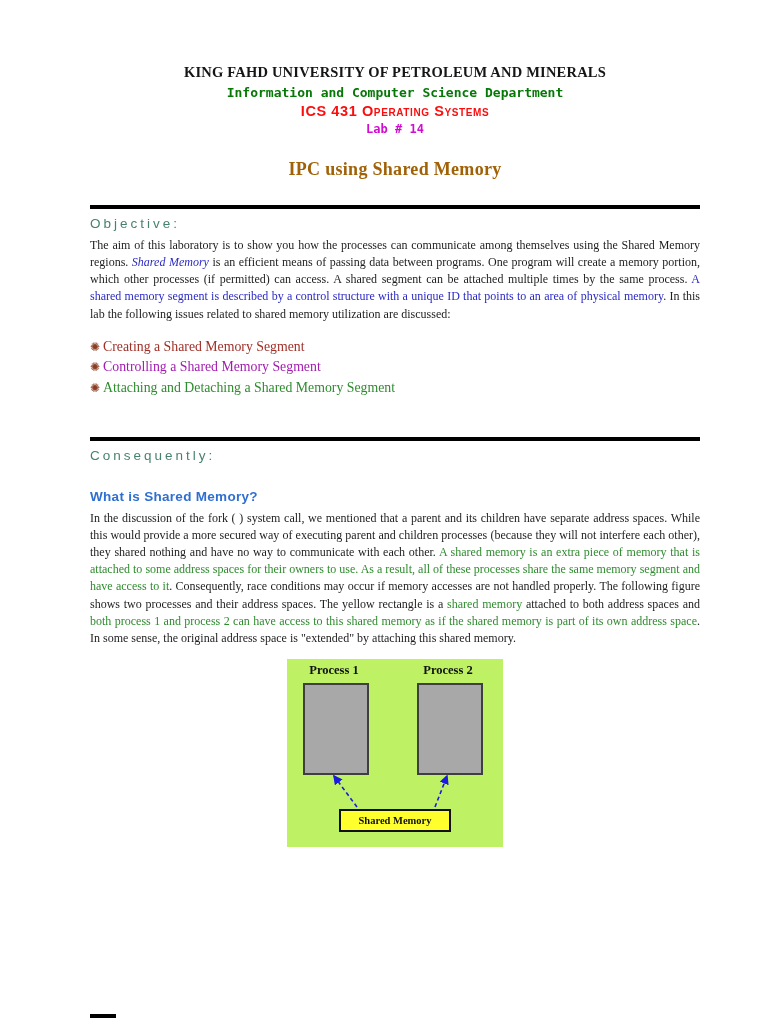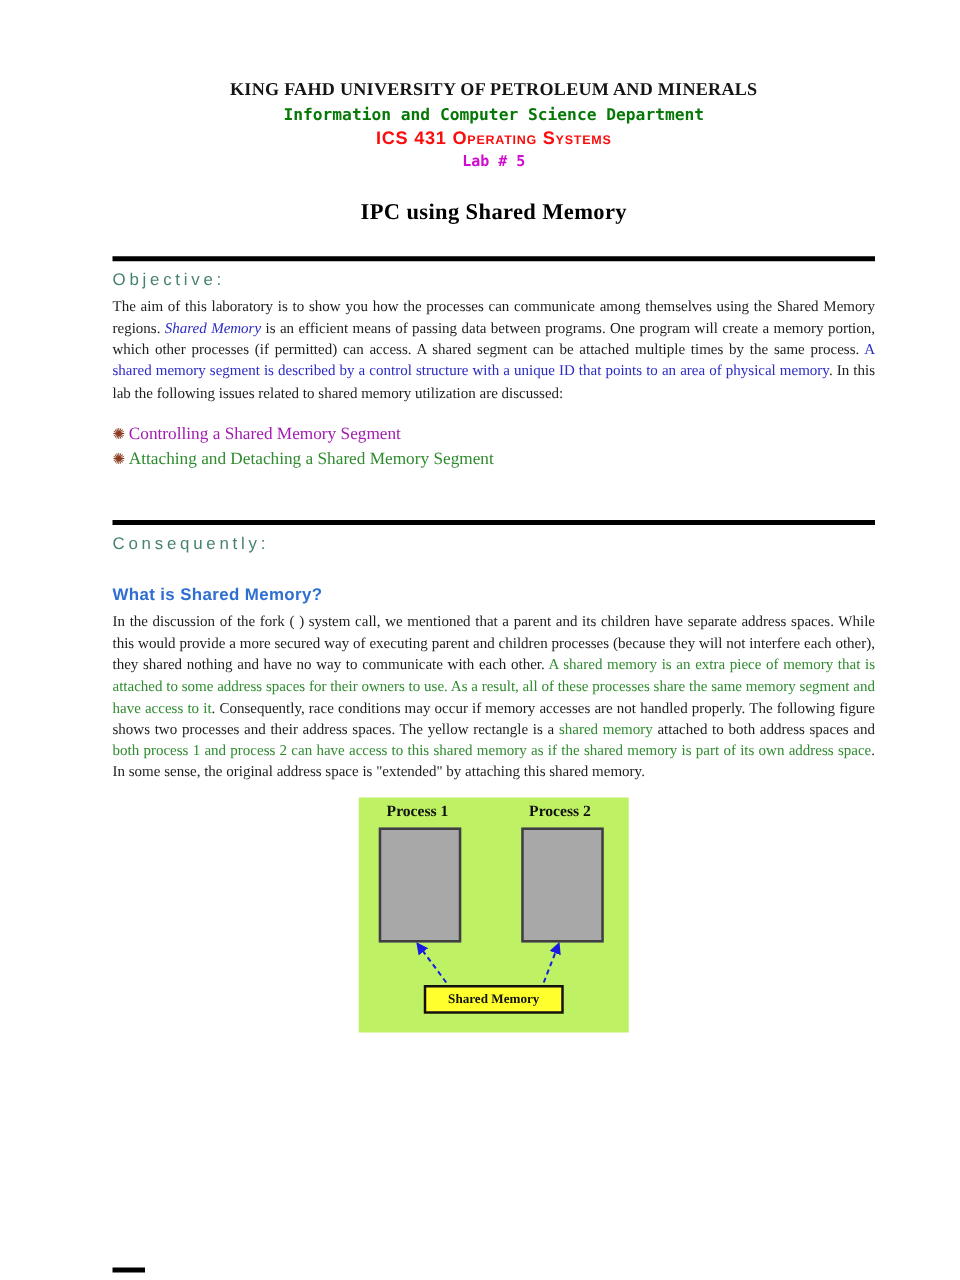--- a/index.html
+++ b/index.html
@@ -14,21 +14,21 @@
     background: #ffffff;
     overflow: hidden;
   }
   .content { padding: 64px 68px 0 90px; }
   .center { text-align: center; }
 
   .hdr-univ { font-size: 14.5px; font-weight: bold; color: #151515; letter-spacing: 0.2px; }
   .hdr-dept { margin-top: 4px; font-family: "DejaVu Sans Mono", monospace; font-weight: bold; font-size: 13px; color: #067806; }
   .hdr-course { margin-top: 3px; font-family: "Liberation Sans", sans-serif; font-weight: bold; font-size: 14.5px; color: #fb0d0d; font-variant: small-caps; letter-spacing: 0.6px; }
   .hdr-lab { margin-top: 3px; font-family: "DejaVu Sans Mono", monospace; font-weight: bold; font-size: 12px; color: #cf0ccf; }
-  .doc-title { margin-top: 23px; font-size: 18px; font-weight: bold; color: #000000; letter-spacing: 0.3px; }
+  .doc-title { margin-top: 23px; font-size: 18px; font-weight: bold; color: #a16207; letter-spacing: 0.3px; }
 
   .rule { height: 4px; background: #000; margin-top: 25px; }
   .rule.second { margin-top: 38px; }
   .section-heading { margin-top: 7px; font-family: "Liberation Sans", sans-serif; font-size: 13.5px; color: #47836c; letter-spacing: 3px; }
 
   .para { margin-top: 6px; font-size: 12px; line-height: 1.43; color: #1d1d1d; text-align: justify; }
   .blue { color: #2a2ac4; }
   .blue-i { color: #2a2ac4; font-style: italic; }
   .green { color: #2f8b2f; }
 
@@ -55,29 +55,32 @@
 </style>
 </head>
 <body>
 
 <div class="page">
   <div class="content">
 
     <div class="center hdr-univ">KING FAHD UNIVERSITY OF PETROLEUM AND MINERALS</div>
     <div class="center hdr-dept">Information and Computer Science Department</div>
     <div class="center hdr-course">ICS 431 Operating Systems</div>
-    <div class="center hdr-lab">Lab # 5</div>
+    <div class="center hdr-lab">Lab # 14</div>
     <div class="center doc-title">IPC using Shared Memory</div>
 
     <div class="rule"></div>
     <div class="section-heading">Objective:</div>
 
     <p class="para"><span>The aim of this laboratory is to show you how the processes can communicate among themselves using the Shared Memory regions. </span><span class="blue-i">Shared Memory</span><span> is an efficient means of passing data between programs. One program will create a memory portion, which other processes (if permitted) can access. A shared segment can be attached multiple times by the same process. </span><span class="blue">A shared memory segment is described by a control structure with a unique ID that points to an area of physical memory</span><span>. In this lab the following issues related to shared memory utilization are discussed:</span></p>
 
     <div class="bullets">
+      <div class="bullet">
+        <span class="bicon">✺</span><span class="b1">Creating a Shared Memory Segment</span>
+      </div>
       <div class="bullet">
         <span class="bicon">✺</span><span class="b2">Controlling a Shared Memory Segment</span>
       </div>
       <div class="bullet">
         <span class="bicon">✺</span><span class="b3">Attaching and Detaching a Shared Memory Segment</span>
       </div>
     </div>
 
     <div class="rule second"></div>
     <div class="section-heading">Consequently:</div>

